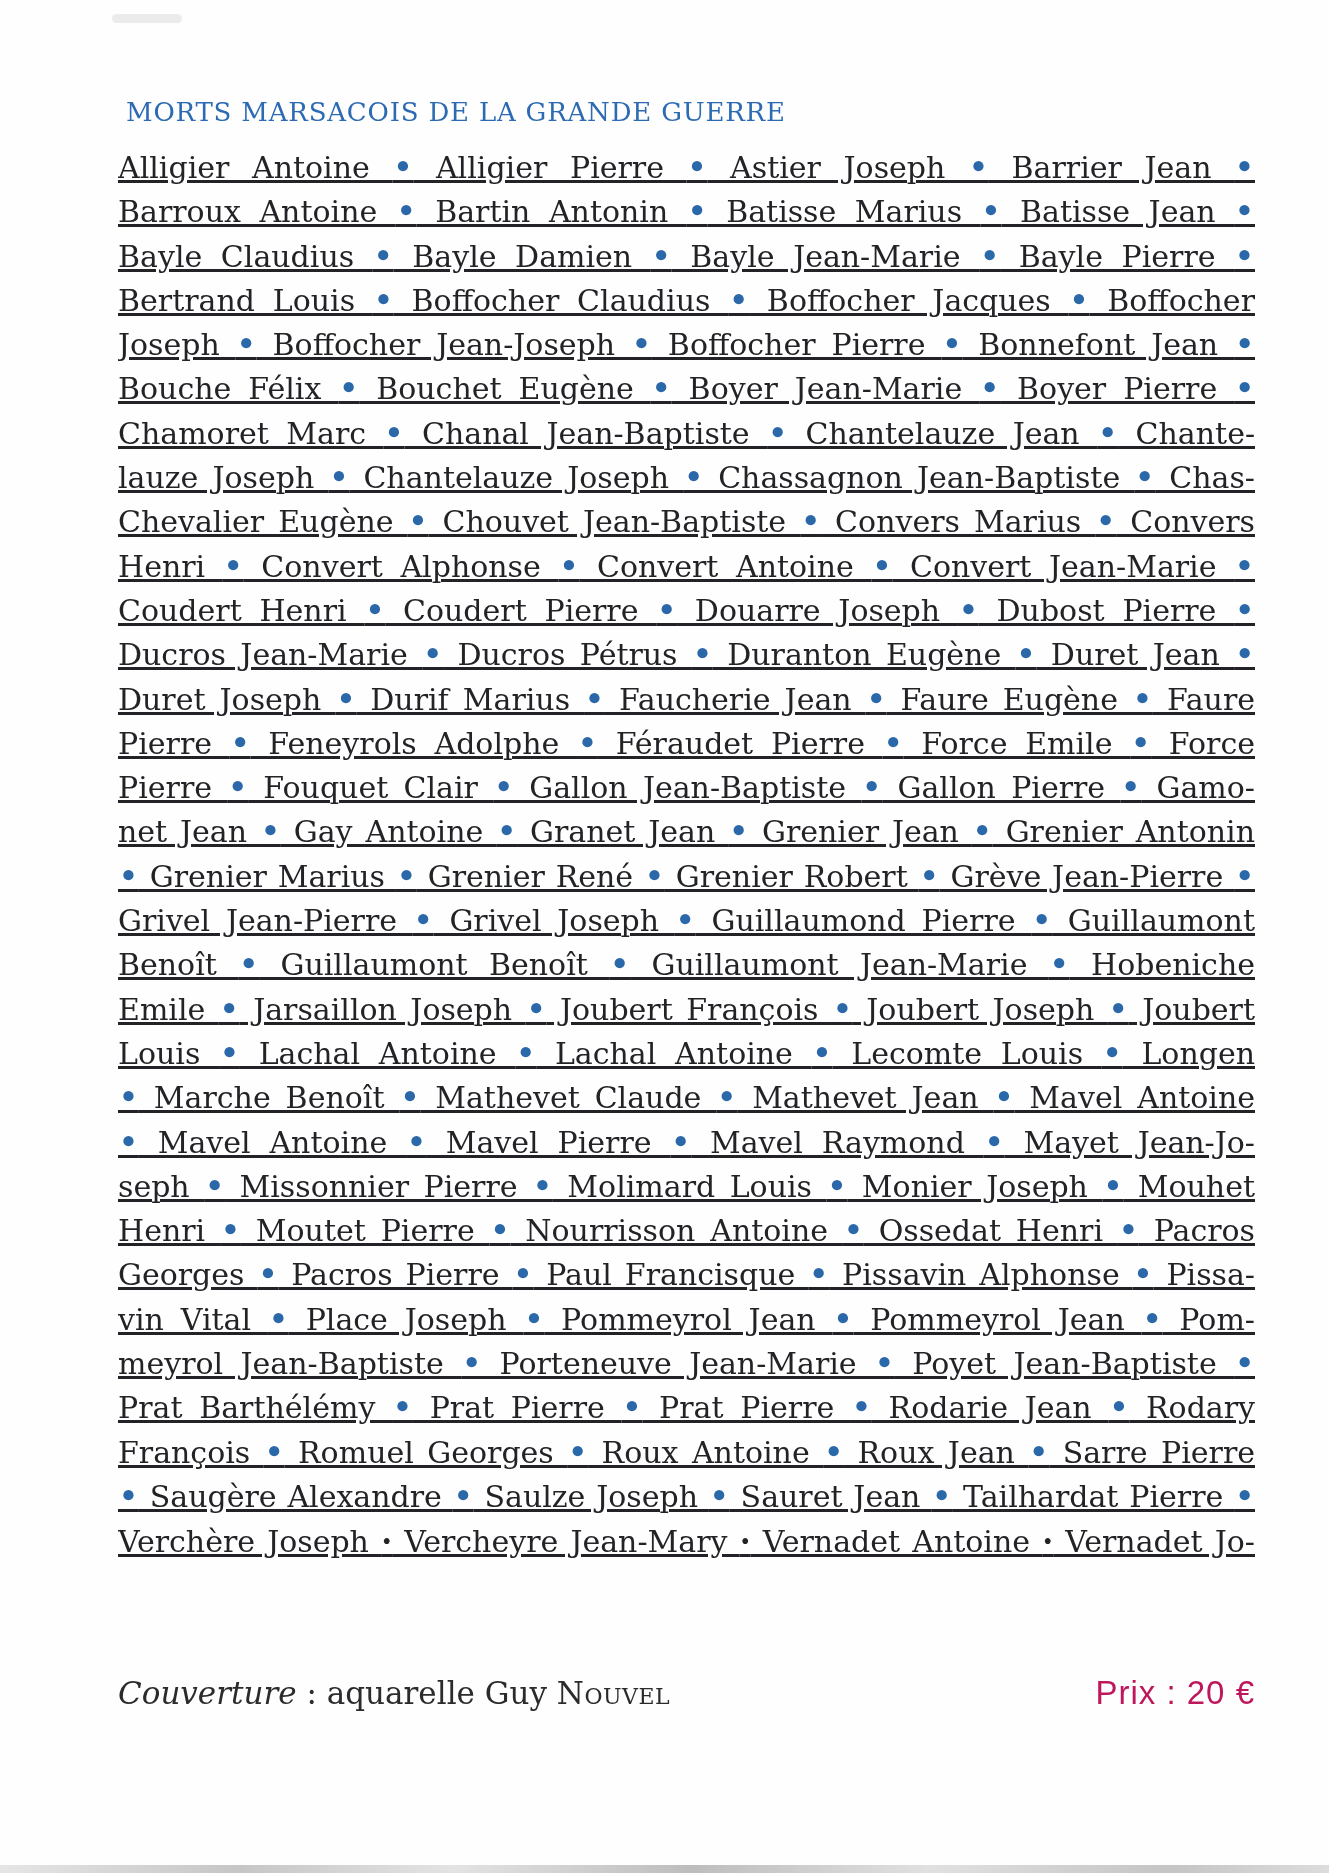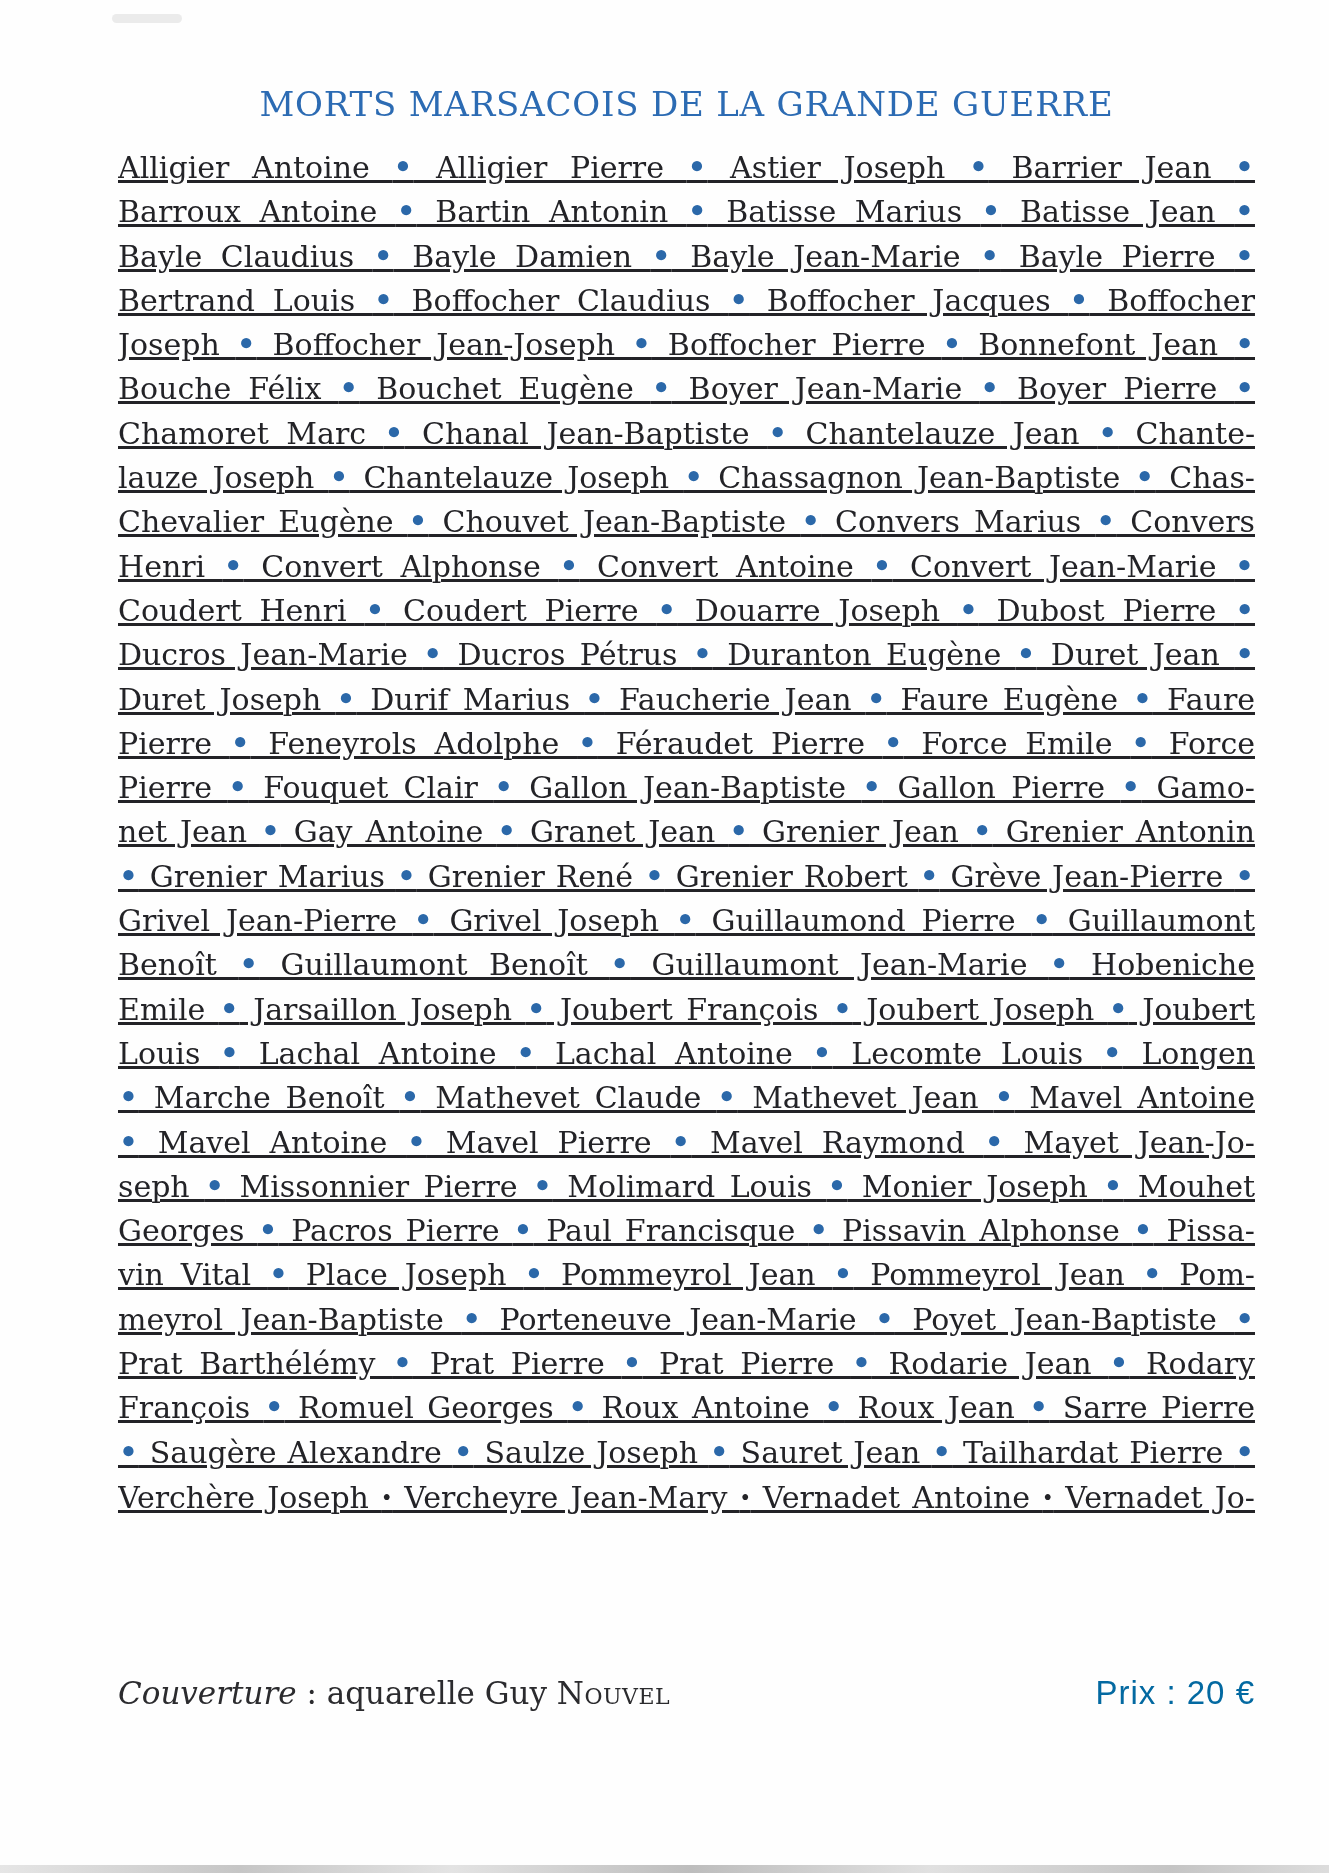--- a/index.html
+++ b/index.html
@@ -17,27 +17,26 @@
     position:relative;
     overflow:hidden;
   }
   .page{
     position:absolute;inset:0;
     background:var(--page-bg);
   }
   .title{
     position:absolute;
     top:84px;left:118px;width:1137px;
-    text-align:center;
-    font-size:34px;
+    font-size:26px;
     line-height:40px;
     letter-spacing:0.8px;
     color:var(--title-blue);
     font-weight:normal;
-    margin:0;
+    margin:8px;
   }
   .names{
     position:absolute;
     top:146px;left:118px;width:1137px;
     color:var(--body-text);
     font-size:30px;
   }
   .names-line{
     line-height:44.3px;
     height:44.3px;
@@ -70,21 +69,21 @@
     font-size:31px;
     line-height:44px;
   }
   .cover-credit .it{font-style:italic;}
   .cover-credit .sc{font-variant:small-caps;letter-spacing:0.5px;}
   .price{
     font-family:"Liberation Sans", sans-serif;
     font-size:33px;
     font-weight:400;
     letter-spacing:1px;
-    color:#0369a1;
+    color:#be185d;
     line-height:44px;
   }
   .scan-edge-bottom{
     position:absolute;
     left:0;right:0;bottom:0;height:8px;
     background:linear-gradient(90deg,
       rgba(120,120,120,.18) 0%,
       rgba(120,120,120,.42) 18%,
       rgba(120,120,120,.20) 34%,
       rgba(110,110,110,.45) 52%,
@@ -126,20 +125,21 @@
     <div class="names-line">Pierre <span class="bullet">•</span> Fouquet Clair <span class="bullet">•</span> Gallon Jean-Baptiste <span class="bullet">•</span> Gallon Pierre <span class="bullet">•</span> Gamo-</div>
     <div class="names-line">net Jean <span class="bullet">•</span> Gay Antoine <span class="bullet">•</span> Granet Jean <span class="bullet">•</span> Grenier Jean <span class="bullet">•</span> Grenier Antonin</div>
     <div class="names-line"><span class="bullet">•</span> Grenier Marius <span class="bullet">•</span> Grenier René <span class="bullet">•</span> Grenier Robert <span class="bullet">•</span> Grève Jean-Pierre <span class="bullet">•</span></div>
     <div class="names-line">Grivel Jean-Pierre <span class="bullet">•</span> Grivel Joseph <span class="bullet">•</span> Guillaumond Pierre <span class="bullet">•</span> Guillaumont</div>
     <div class="names-line">Benoît <span class="bullet">•</span> Guillaumont Benoît <span class="bullet">•</span> Guillaumont Jean-Marie <span class="bullet">•</span> Hobeniche</div>
     <div class="names-line">Emile <span class="bullet">•</span> Jarsaillon Joseph <span class="bullet">•</span> Joubert François <span class="bullet">•</span> Joubert Joseph <span class="bullet">•</span> Joubert</div>
     <div class="names-line">Louis <span class="bullet">•</span> Lachal Antoine <span class="bullet">•</span> Lachal Antoine <span class="bullet">•</span> Lecomte Louis <span class="bullet">•</span> Longen</div>
     <div class="names-line"><span class="bullet">•</span> Marche Benoît <span class="bullet">•</span> Mathevet Claude <span class="bullet">•</span> Mathevet Jean <span class="bullet">•</span> Mavel Antoine</div>
     <div class="names-line"><span class="bullet">•</span> Mavel Antoine <span class="bullet">•</span> Mavel Pierre <span class="bullet">•</span> Mavel Raymond <span class="bullet">•</span> Mayet Jean-Jo-</div>
     <div class="names-line">seph <span class="bullet">•</span> Missonnier Pierre <span class="bullet">•</span> Molimard Louis <span class="bullet">•</span> Monier Joseph <span class="bullet">•</span> Mouhet</div>
+    <div class="names-line">Henri <span class="bullet">•</span> Moutet Pierre <span class="bullet">•</span> Nourrisson Antoine <span class="bullet">•</span> Ossedat Henri <span class="bullet">•</span> Pacros</div>
     <div class="names-line">Georges <span class="bullet">•</span> Pacros Pierre <span class="bullet">•</span> Paul Francisque <span class="bullet">•</span> Pissavin Alphonse <span class="bullet">•</span> Pissa-</div>
     <div class="names-line">vin Vital <span class="bullet">•</span> Place Joseph <span class="bullet">•</span> Pommeyrol Jean <span class="bullet">•</span> Pommeyrol Jean <span class="bullet">•</span> Pom-</div>
     <div class="names-line">meyrol Jean-Baptiste <span class="bullet">•</span> Porteneuve Jean-Marie <span class="bullet">•</span> Poyet Jean-Baptiste <span class="bullet">•</span></div>
     <div class="names-line">Prat Barthélémy <span class="bullet">•</span> Prat Pierre <span class="bullet">•</span> Prat Pierre <span class="bullet">•</span> Rodarie Jean <span class="bullet">•</span> Rodary</div>
     <div class="names-line">François <span class="bullet">•</span> Romuel Georges <span class="bullet">•</span> Roux Antoine <span class="bullet">•</span> Roux Jean <span class="bullet">•</span> Sarre Pierre</div>
     <div class="names-line"><span class="bullet">•</span> Saugère Alexandre <span class="bullet">•</span> Saulze Joseph <span class="bullet">•</span> Sauret Jean <span class="bullet">•</span> Tailhardat Pierre <span class="bullet">•</span></div>
     <div class="names-line">Verchère Joseph <span class="smalldot">·</span> Vercheyre Jean-Mary <span class="smalldot">·</span> Vernadet Antoine <span class="smalldot">·</span> Vernadet Jo-</div>
   </div>
 
   <div class="footer">

